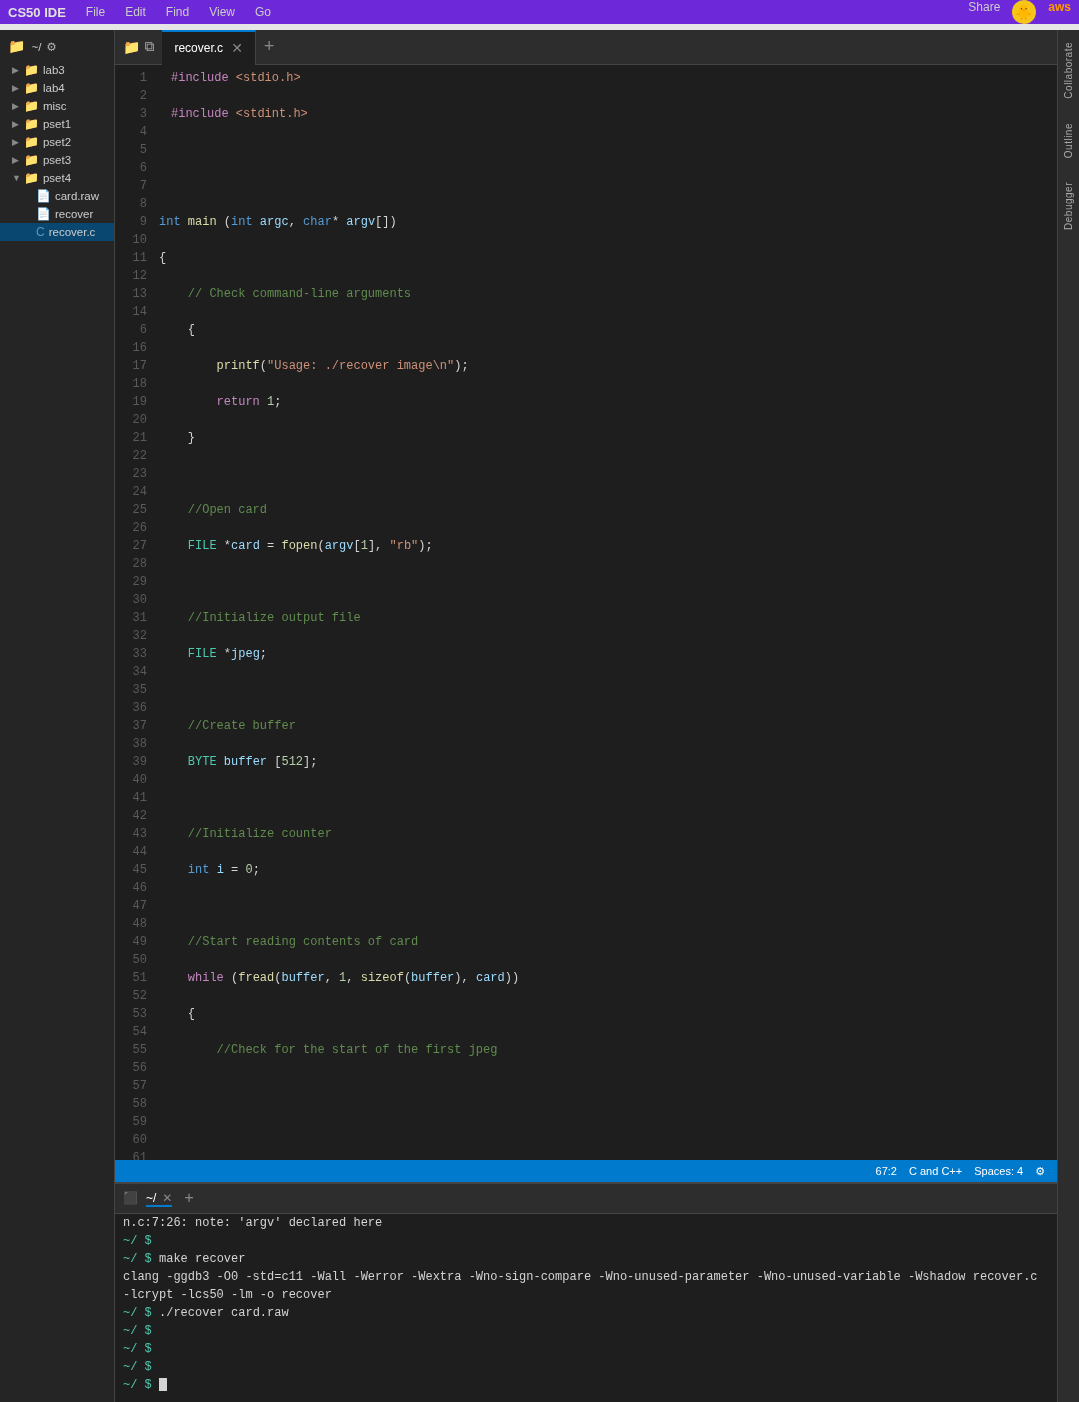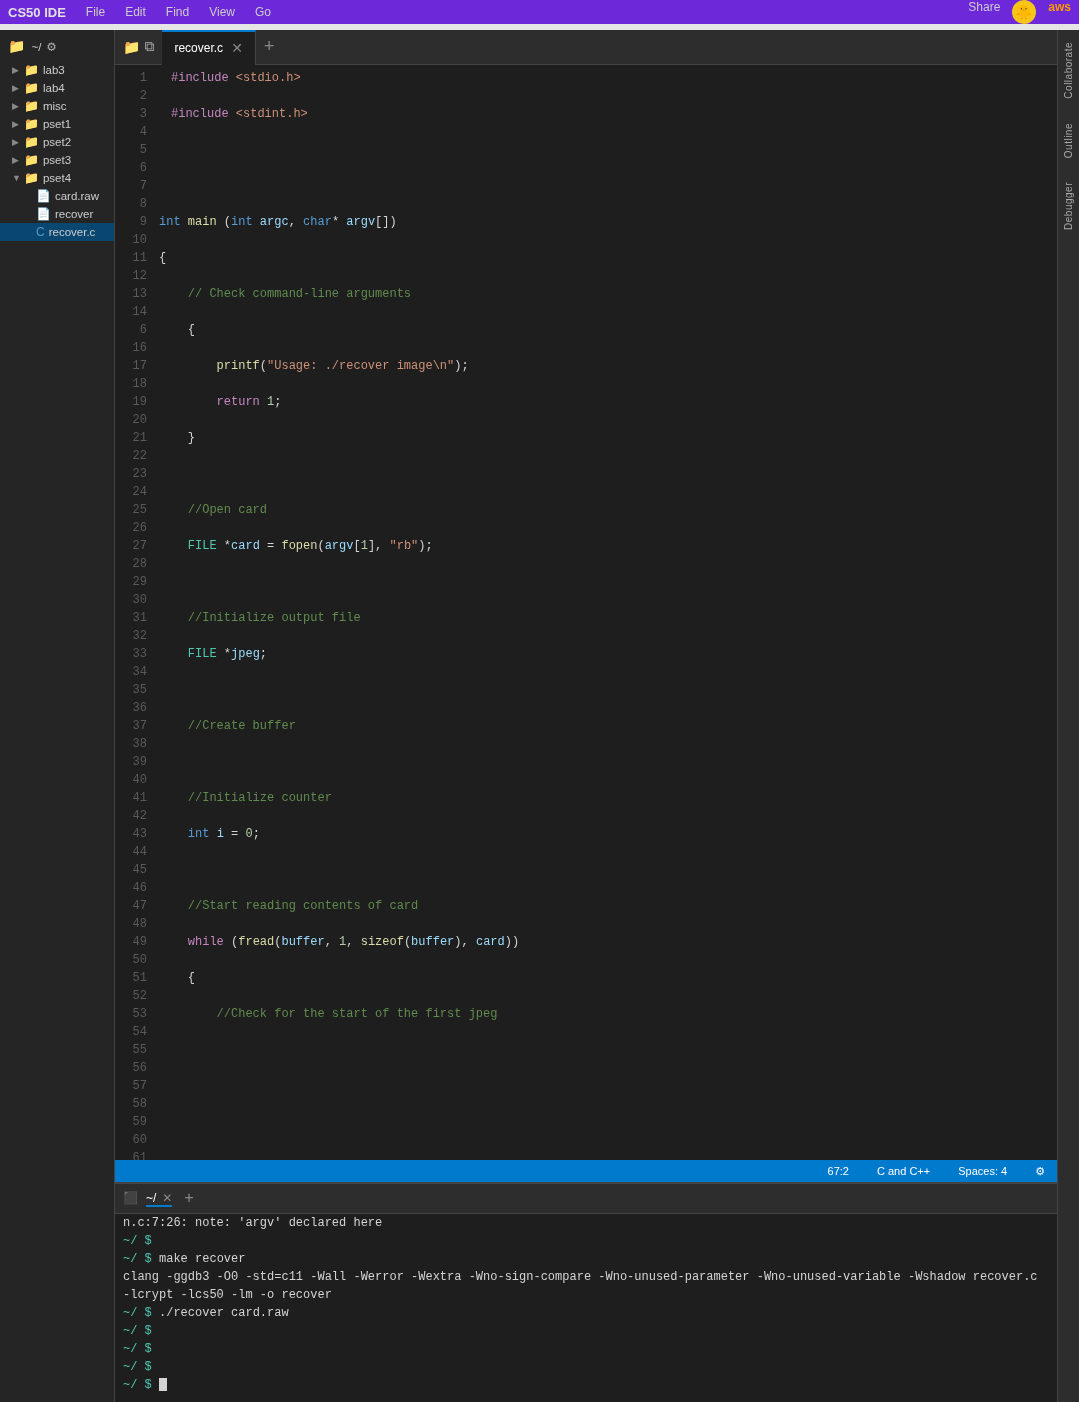--- a/index.html
+++ b/index.html
@@ -233,21 +233,21 @@
       display: flex;
       align-items: center;
       background: #007acc;
       height: 22px;
       padding: 0 12px;
       font-family: sans-serif;
       font-size: 11px;
       color: #fff;
       flex-shrink: 0;
       justify-content: flex-end;
-      gap: 28px;
+      gap: 12px;
     }
 
     
     .terminal {
       height: 220px;
       background: #1e1e1e;
       border-top: 2px solid #444;
       flex-shrink: 0;
       display: flex;
       flex-direction: column;
@@ -496,20 +496,21 @@
 <span class="code-line">        <span class="kw2">return</span> <span class="num">1</span>;</span>
 <span class="code-line">    }</span>
 <span class="code-line"></span>
 <span class="code-line">    <span class="cmt">//Open card</span></span>
 <span class="code-line">    <span class="type">FILE</span> *<span class="var">card</span> = <span class="fn">fopen</span>(<span class="var">argv</span>[<span class="num">1</span>], <span class="str">"rb"</span>);</span>
 <span class="code-line"></span>
 <span class="code-line">    <span class="cmt">//Initialize output file</span></span>
 <span class="code-line">    <span class="type">FILE</span> *<span class="var">jpeg</span>;</span>
 <span class="code-line"></span>
 <span class="code-line">    <span class="cmt">//Create buffer</span></span>
+<span class="code-line">    <span class="type">BYTE</span> <span class="var">buffer</span> [<span class="num">512</span>];</span>
 <span class="code-line"></span>
 <span class="code-line">    <span class="cmt">//Initialize counter</span></span>
 <span class="code-line">    <span class="kw">int</span> <span class="var">i</span> = <span class="num">0</span>;</span>
 <span class="code-line"></span>
 <span class="code-line">    <span class="cmt">//Start reading contents of card</span></span>
 <span class="code-line">    <span class="kw2">while</span> (<span class="fn">fread</span>(<span class="var">buffer</span>, <span class="num">1</span>, <span class="fn">sizeof</span>(<span class="var">buffer</span>), <span class="var">card</span>))</span>
 <span class="code-line">    {</span>
 <span class="code-line">        <span class="cmt">//Check for the start of the first jpeg</span></span>
 
 

